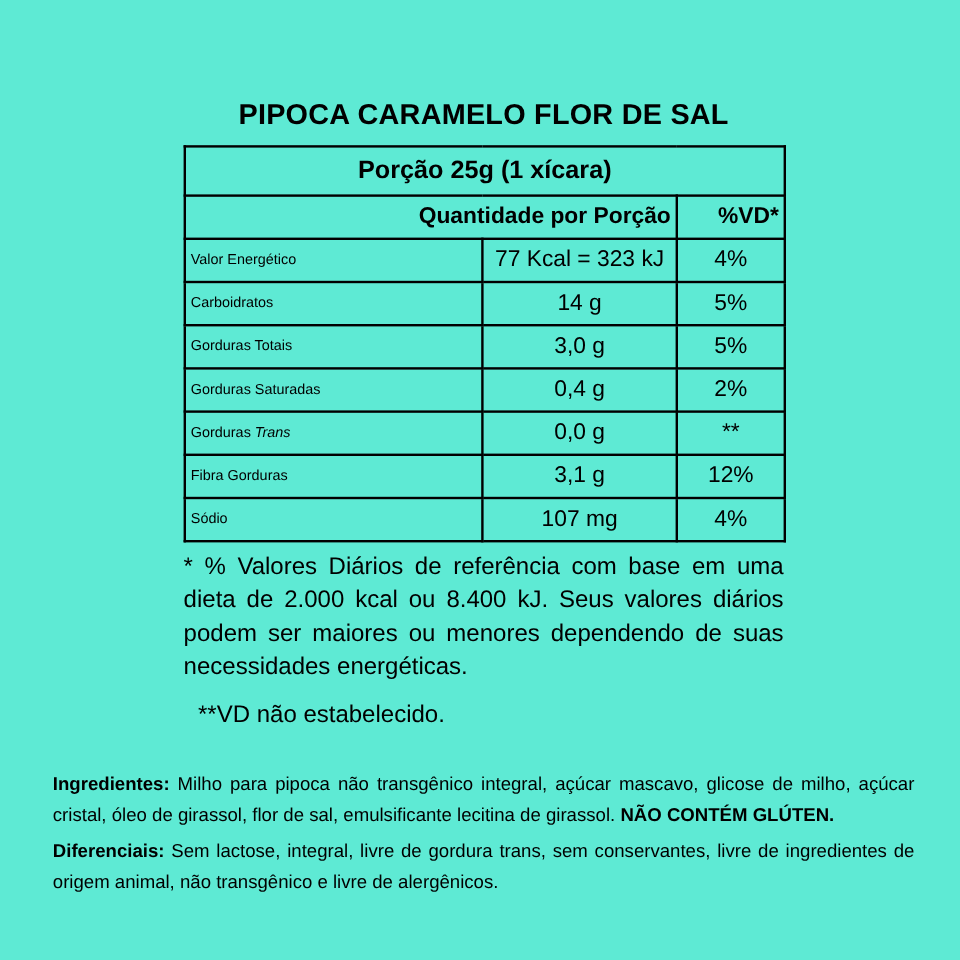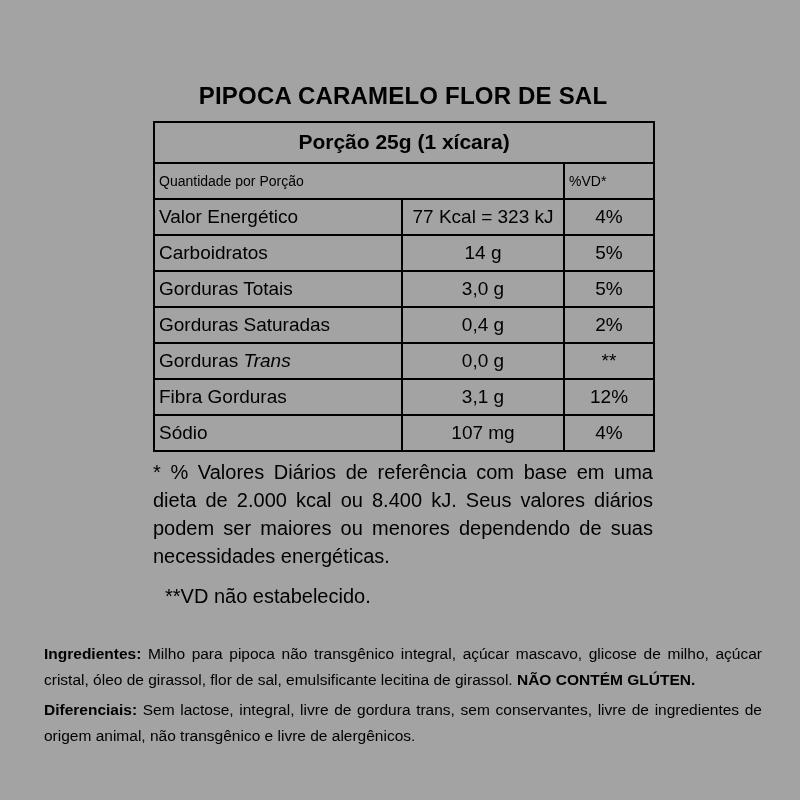--- a/index.html
+++ b/index.html
@@ -12,21 +12,21 @@
     height: 800px;
     overflow: hidden;
     font-family: "Liberation Sans", sans-serif;
     color: #000;
     -webkit-font-smoothing: antialiased;
   }
   .page {
     position: relative;
     width: 800px;
     height: 800px;
-    background: #a3a3a3;
+    background: #5eead4;
   }
   .label-block {
     width: 500px;
     margin-left: 153px;
     padding-top: 82px;
   }
   .product-title {
     margin: 0;
     font-size: 24px;
     font-weight: bold;
@@ -55,27 +55,27 @@
   col.c-label  { width: 248px; }
   col.c-value  { width: 162px; }
   col.c-vd     { width: 90px;  }
   th.portion-header {
     font-size: 21px;
     font-weight: bold;
     text-align: center;
     height: 31px;
   }
   th.quantity-header, th.vd-header {
-    font-size: 14px;
-    font-weight: normal;
-    text-align: left;
+    font-size: 19px;
+    font-weight: bold;
+    text-align: right;
     height: 26px;
   }
   td.row-label {
-    font-size: 19px;
+    font-size: 12px;
     text-align: left;
     padding-left: 7px;
     height: 26px;
   }
   td.row-value, td.row-vd {
     font-size: 19px;
     text-align: center;
     height: 26px;
   }
   .footnote {

